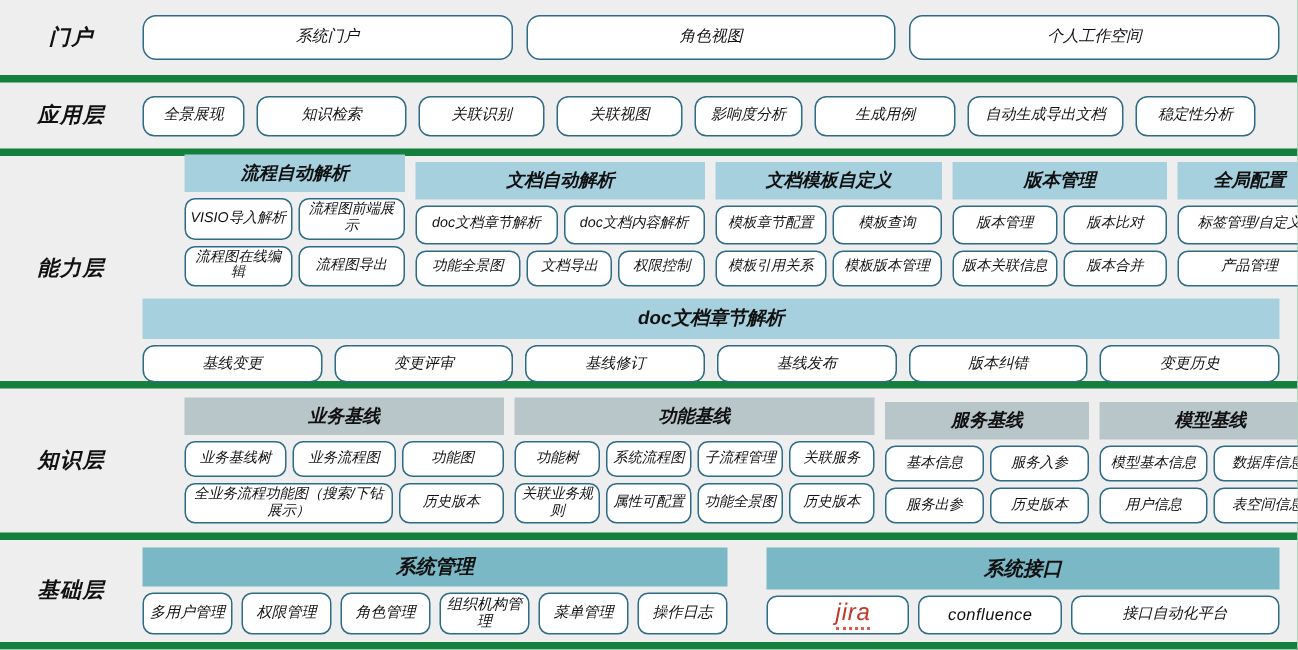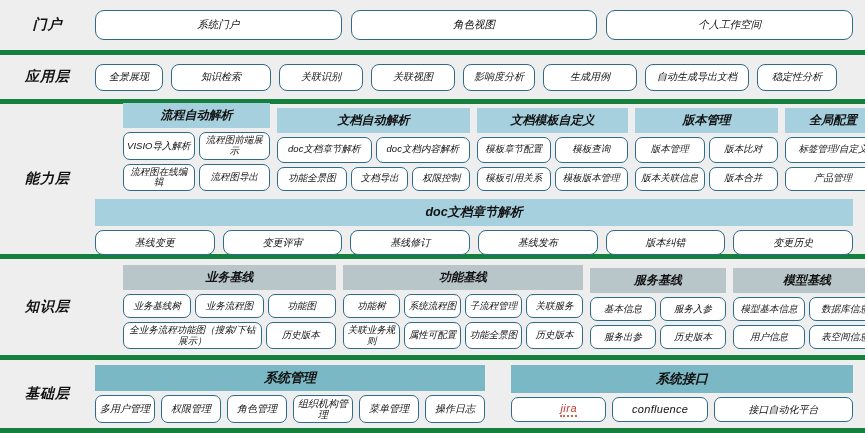--- a/index.html
+++ b/index.html
@@ -149,21 +149,21 @@
   .base-row {
     display: flex;
     gap: 26px;
     width: 100%;
   }
   .base-col { display: flex; flex-direction: column; gap: 4px; }
   .base-items { display: flex; gap: 6px; }
   .base-items .pill { flex: 1; min-height: 25px; font-size: 10px; }
   .jira-text {
     color: #c0392b;
-    font-size: 11px;
+    font-size: 16px;
     letter-spacing: .5px;
     border-bottom: 2px dotted #e05a4a;
     padding-bottom: 1px;
     margin-left: 20px;
   }
   .conf-text { font-size: 11px; letter-spacing: .3px; }
 </style>
 </head>
 <body>
 

